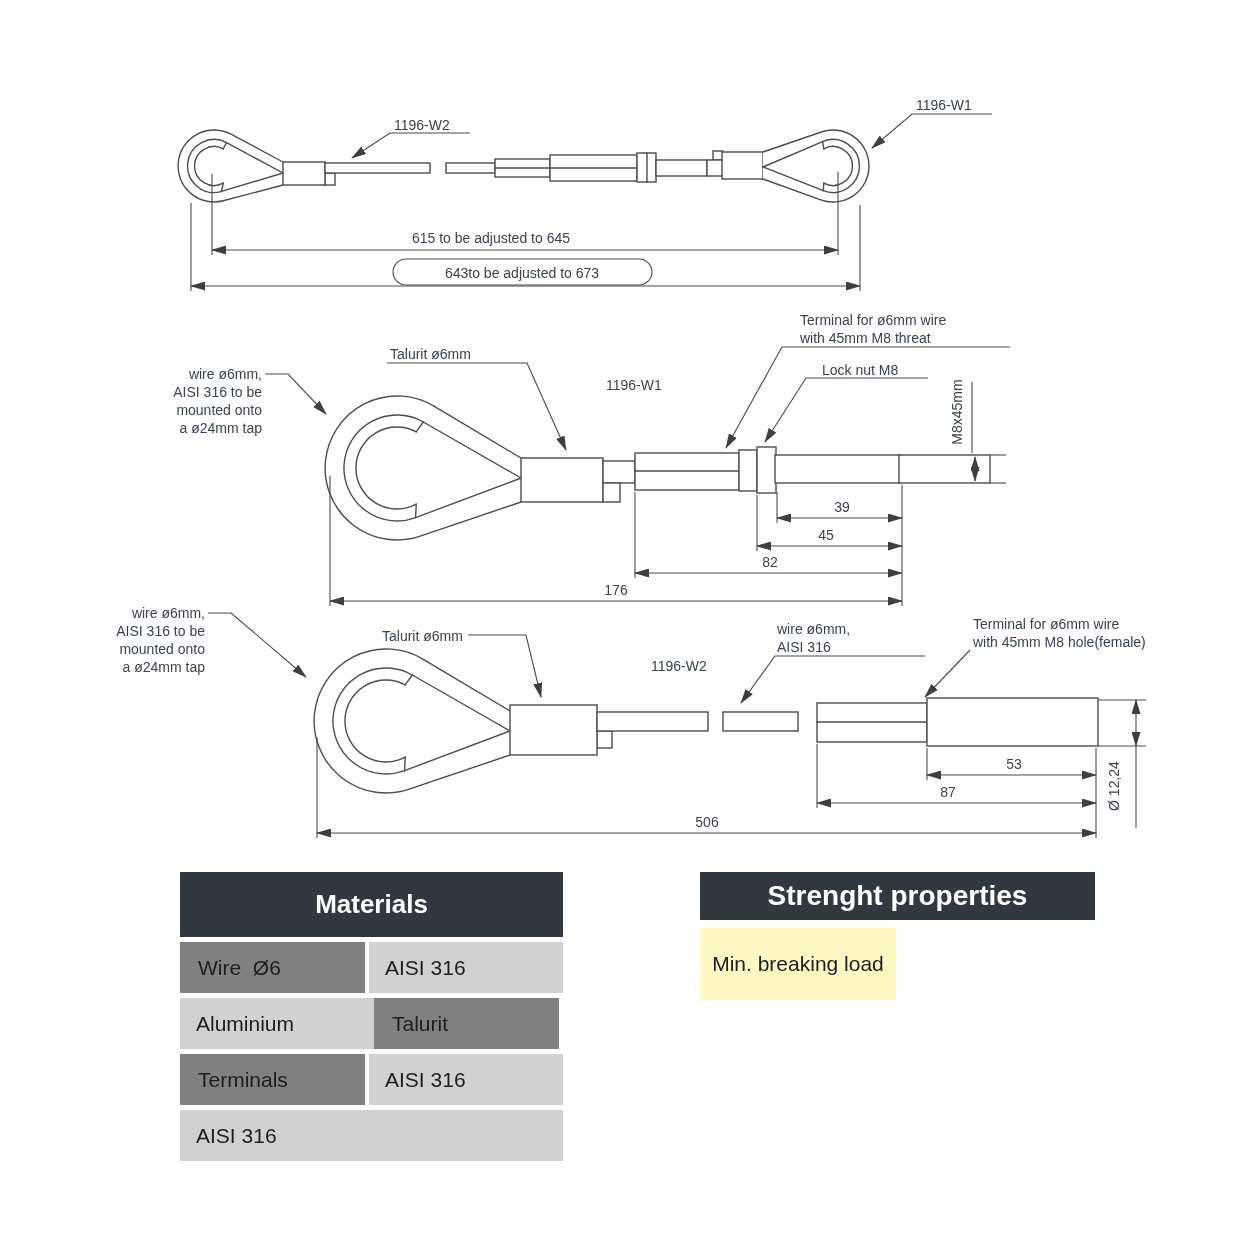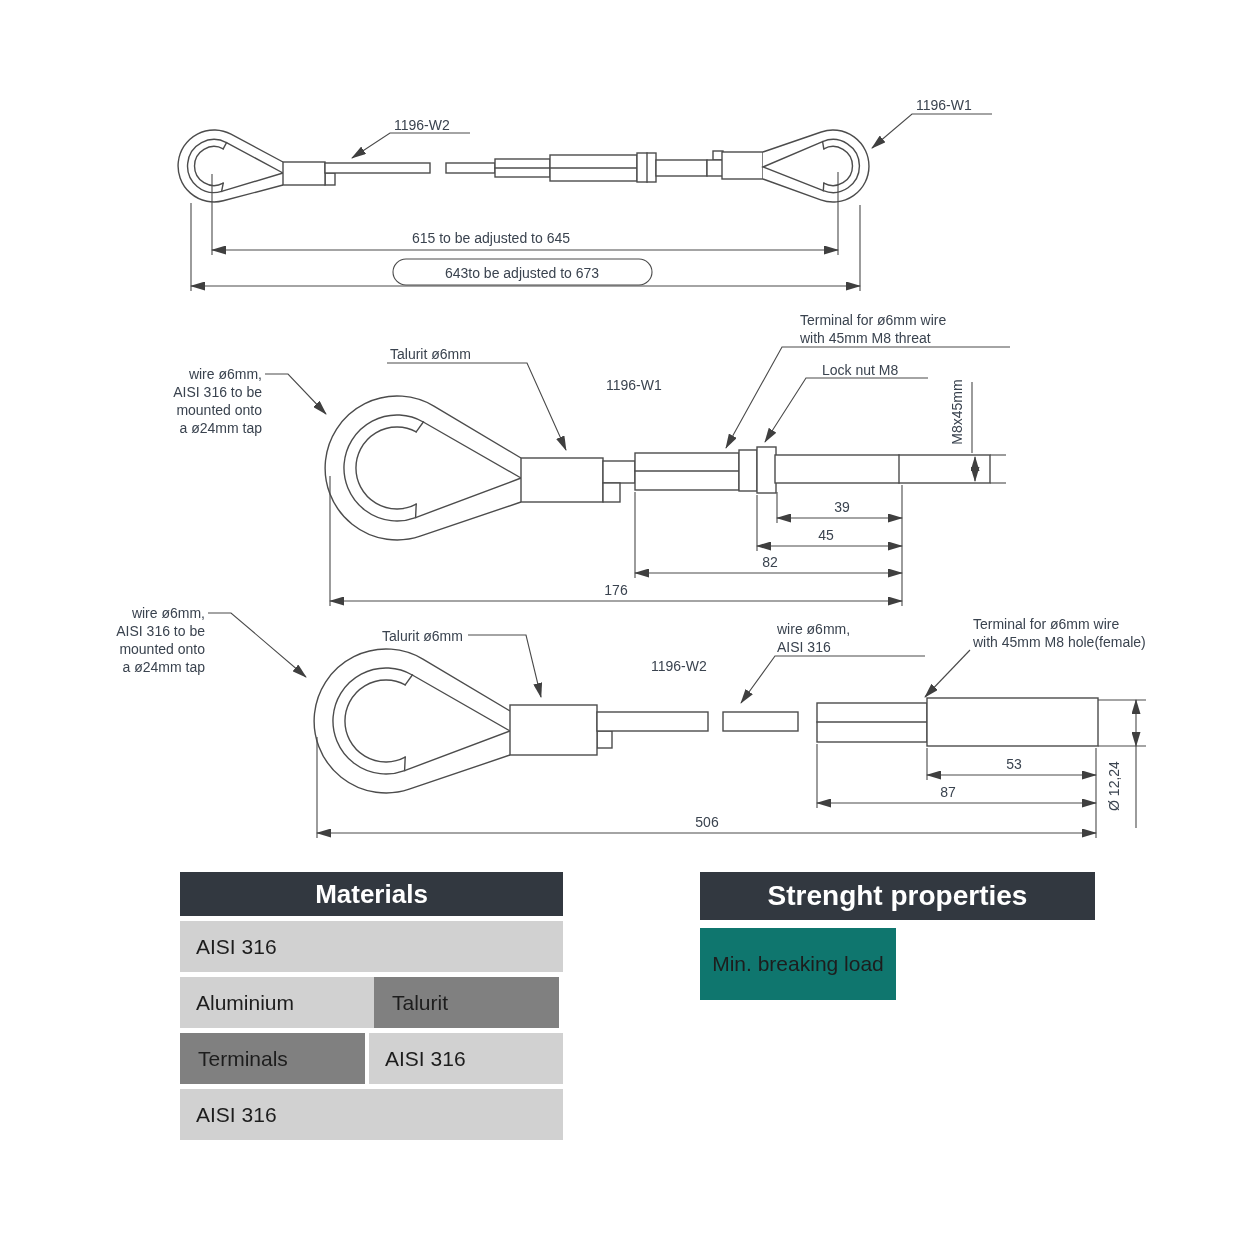--- a/index.html
+++ b/index.html
@@ -10,29 +10,29 @@
   .ln{stroke:#4c4c4c;stroke-width:1.4;fill:none;stroke-linecap:square;}
   .dim{stroke:#4a4a4a;stroke-width:1.1;fill:none;}
   .lead{stroke:#4a4a4a;stroke-width:1.1;fill:none;}
   .tbl{position:absolute;}
   .tbl-header{color:#ffffff;font-weight:bold;display:flex;align-items:center;justify-content:center;}
   .tbl-row{display:flex;}
   .cell{display:flex;align-items:center;font-size:21px;color:#1d1d1d;white-space:pre-wrap;}
   .cell-left{padding-left:18px;}
   .cell-right{padding-left:16px;}
   #materials{left:180px;top:872px;width:383px;}
-  #materials .tbl-header{height:44px;font-size:26px;background:#323840;}
+  #materials .tbl-header{height:65px;font-size:26px;background:#323840;}
   #materials .tbl-row{margin-top:5px;height:51px;}
   #materials .tbl-row:first-of-type{margin-top:10px;}
   #materials .cell-left{width:167px;background:#808080;margin-right:4px;}
   #materials .cell-right{flex:1;background:#d1d1d1;}
   #strength{left:700px;top:872px;width:395px;}
   #strength .tbl-header{height:48px;font-size:28px;background:#323840;}
   #strength .tbl-row{margin-top:8px;height:72px;}
-  #strength .cell-left{width:196px;background:#0f766e;margin-right:4px;justify-content:center;
+  #strength .cell-left{width:196px;background:#fef9c3;margin-right:4px;justify-content:center;
                        text-align:center;padding-left:0;line-height:1.15;}
   #strength .cell-right{flex:1;background:#d4d4d4;justify-content:center;padding-left:0;}
 </style>
 </head>
 <body>
 
 <div id="page">
 
 <svg width="1240" height="868" viewBox="0 0 1240 868" style="position:absolute;left:0;top:0;">
   <defs>
@@ -188,20 +188,21 @@
     <line class="dim" x1="817" y1="803" x2="1096" y2="803" marker-start="url(#ah)" marker-end="url(#ah)"></line>
     <text x="948" y="797" text-anchor="middle">87</text>
     <line class="dim" x1="317" y1="833" x2="1096" y2="833" marker-start="url(#ah)" marker-end="url(#ah)"></line>
     <text x="707" y="827" text-anchor="middle">506</text>
   </g>
 </svg>
 
 <div id="materials" class="tbl">
   <div class="tbl-header">Materials</div>
   <div class="tbl-row">
+    <div class="cell cell-left">Wire  Ø6</div>
     <div class="cell cell-right">AISI 316</div>
   </div>
   <div class="tbl-row">
     <div class="cell cell-right">Aluminium</div>
     <div class="cell cell-left">Talurit</div>
   </div>
   <div class="tbl-row">
     <div class="cell cell-left">Terminals</div>
     <div class="cell cell-right">AISI 316</div>
   </div>

